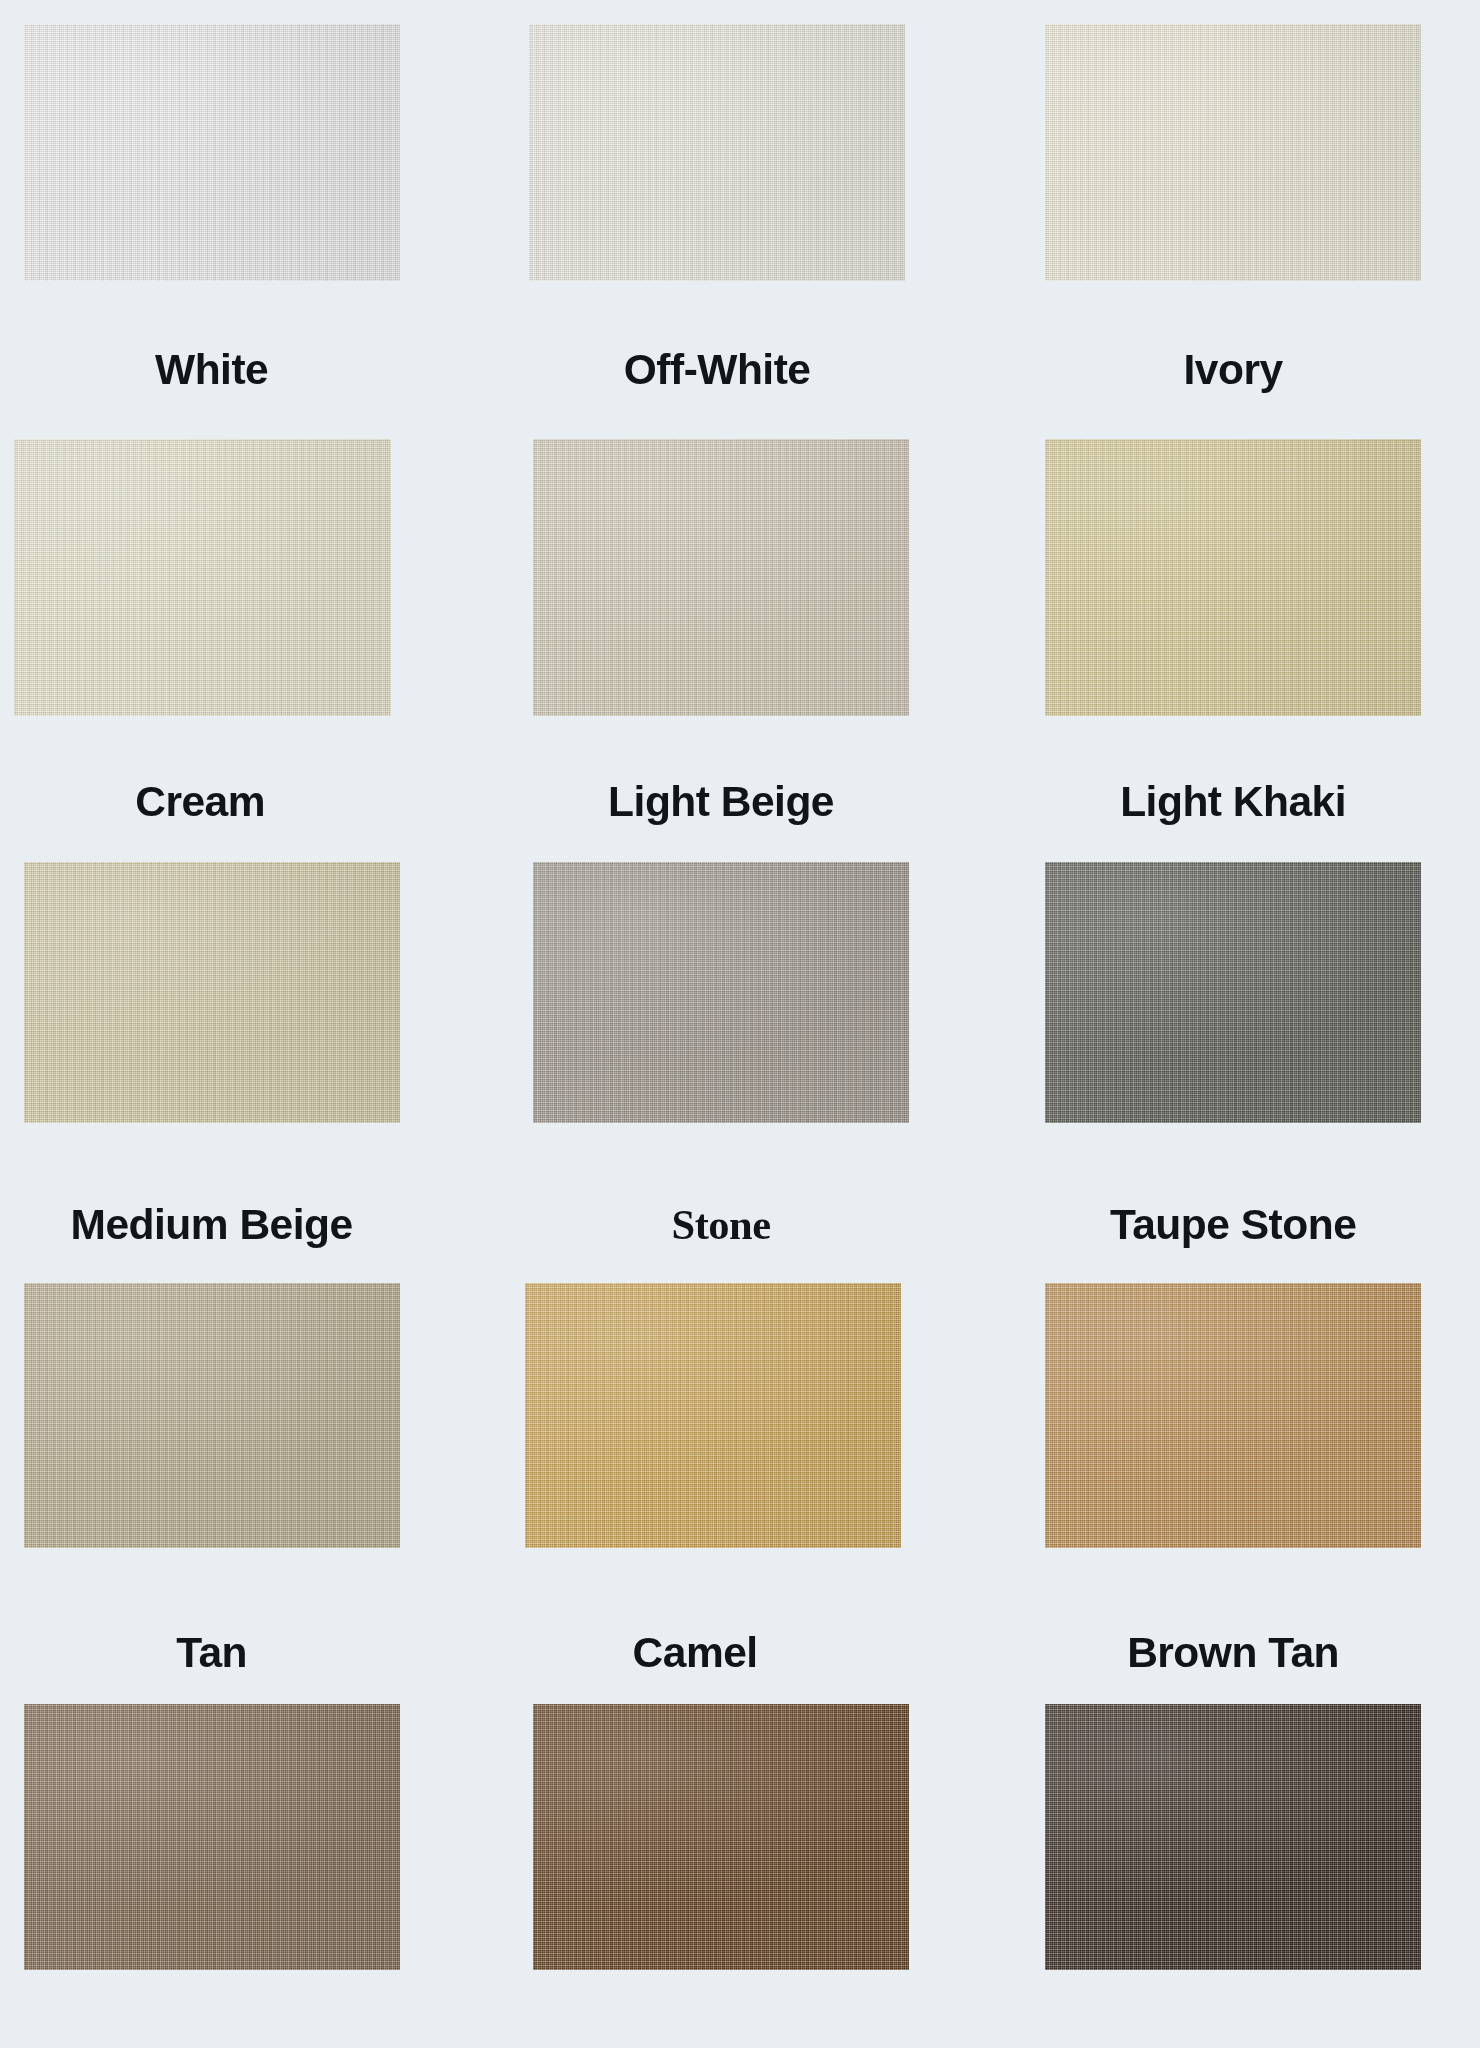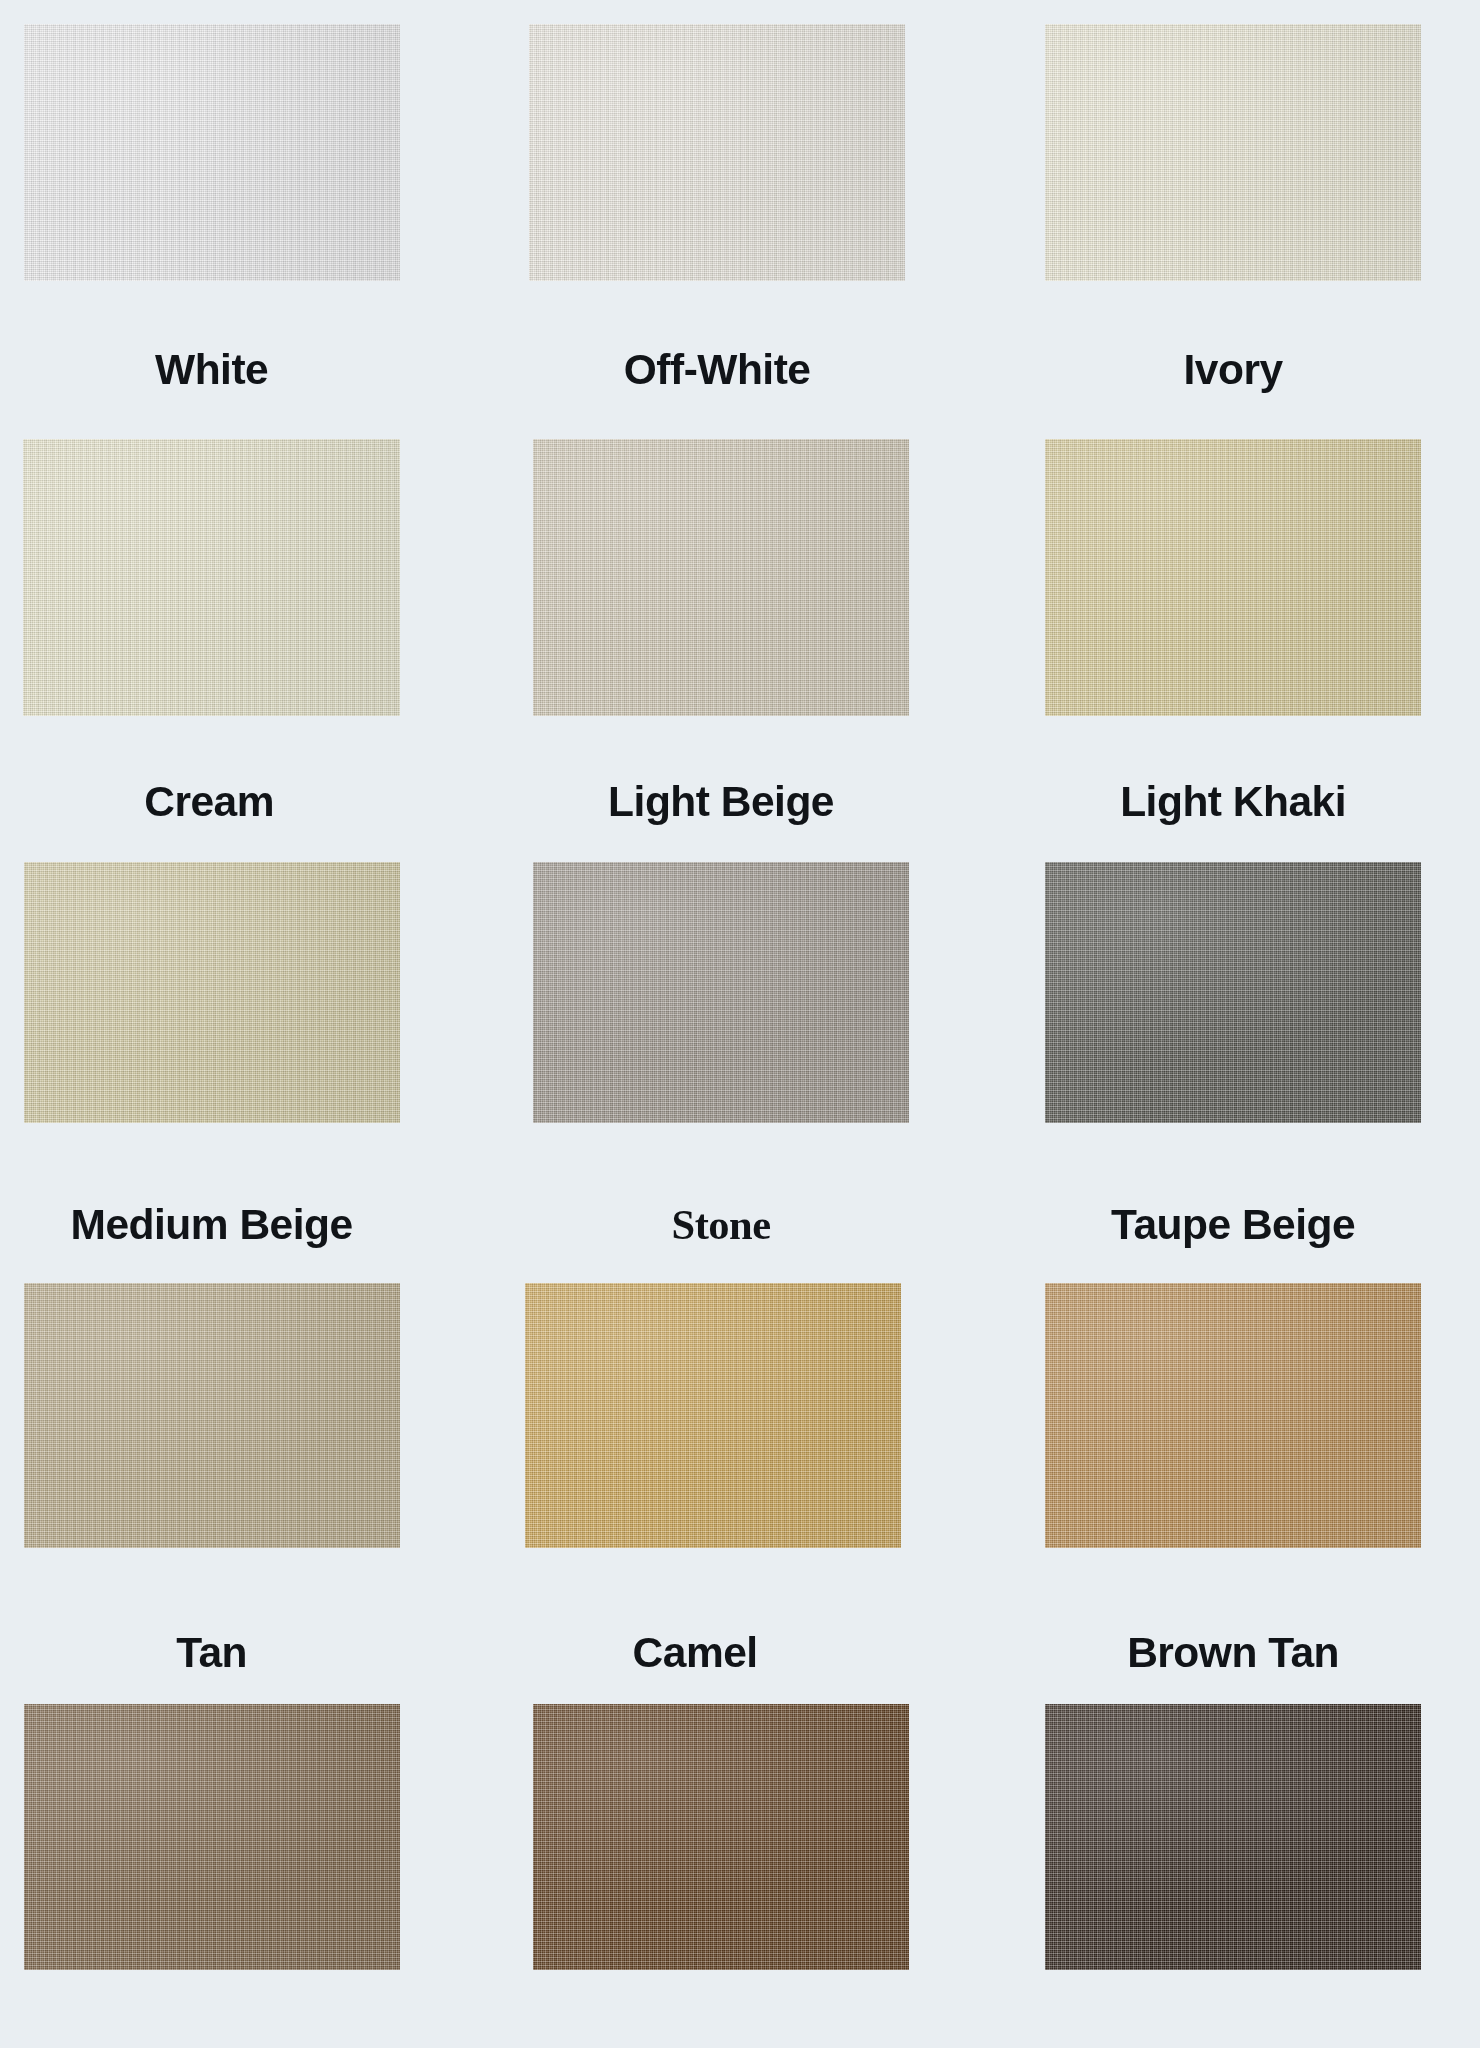--- a/index.html
+++ b/index.html
@@ -111,21 +111,21 @@
       </div>
       <div class="swatch-label" style="font-size: 42.5143px; position: absolute; left: 0px; width: 376.205px; top: 313.469px; text-align: center;">Off-White</div>
     </div>
     <div class="swatch-cell" style="left: 1045.01px; top: 23.5102px; width: 376.205px;">
       <div class="swatch-chip" style="width: 376.205px; height: 257.306px; background: rgb(231, 228, 209);">
         <div class="weave"></div>
         <div class="sheen"></div>
       </div>
       <div class="swatch-label" style="font-size: 42.5143px; position: absolute; left: 0px; width: 376.205px; top: 313.469px;">Ivory</div>
     </div>
-    <div class="swatch-cell" style="left: 21px; top: 438.857px; width: 357px; padding-left: 12px;">
+    <div class="swatch-cell" style="left: 12px; top: 438.857px; width: 357px; padding-left: 12px;">
       <div class="swatch-chip" style="width: 376.205px; height: 276.898px; background: rgb(227, 224, 198);">
         <div class="weave"></div>
         <div class="sheen"></div>
       </div>
       <div class="swatch-label" style="font-size: 42.5143px; position: absolute; left: 0px; width: 376.205px; top: 330.449px;">Cream</div>
     </div>
     <div class="swatch-cell" style="left: 532.957px; top: 438.857px; width: 376.205px;">
       <div class="swatch-chip" style="width: 376.205px; height: 276.898px; background: rgb(205, 197, 178);">
         <div class="weave"></div>
         <div class="sheen"></div>
@@ -151,21 +151,21 @@
         <div class="weave"></div>
         <div class="sheen"></div>
       </div>
       <div class="swatch-label" style="font-size: 42.5143px; position: absolute; left: 0px; width: 376.205px; top: 330.449px;">Stone</div>
     </div>
     <div class="swatch-cell" style="left: 1045.01px; top: 862.041px; width: 376.205px;">
       <div class="swatch-chip" style="width: 376.205px; height: 261.224px; background: rgb(86, 86, 80);">
         <div class="weave"></div>
         <div class="sheen"></div>
       </div>
-      <div class="swatch-label" style="font-size: 42.5143px; position: absolute; left: 0px; width: 376.205px; top: 330.449px;">Taupe Beige</div>
+      <div class="swatch-label" style="font-size: 42.5143px; position: absolute; left: 0px; width: 376.205px; top: 330.449px;">Taupe Stone</div>
     </div>
     <div class="swatch-cell" style="left: 23.5128px; top: 1282.61px; width: 376.205px;">
       <div class="swatch-chip" style="width: 376.205px; height: 265.143px; background: rgb(181, 167, 134);">
         <div class="weave"></div>
         <div class="sheen"></div>
       </div>
       <div class="swatch-label" style="font-size: 42.5143px; position: absolute; left: 0px; width: 376.205px; top: 336.98px;">Tan</div>
     </div>
     <div class="swatch-cell" style="left: 507px; top: 1282.61px; width: 412px;">
       <div class="swatch-chip" style="width: 376.205px; height: 265.143px; background: rgb(201, 163, 85);">

